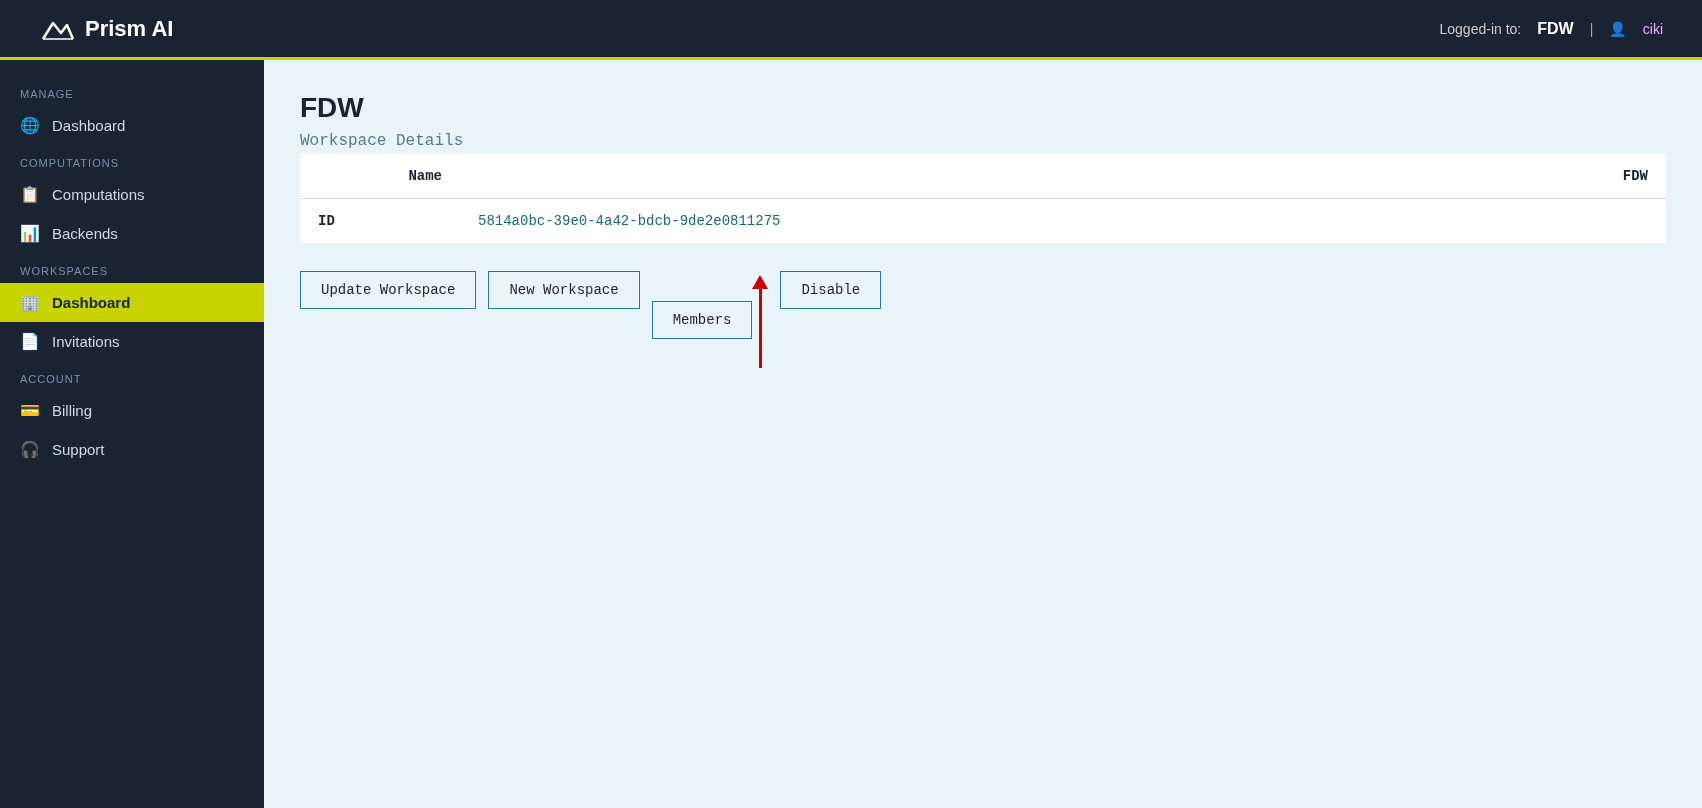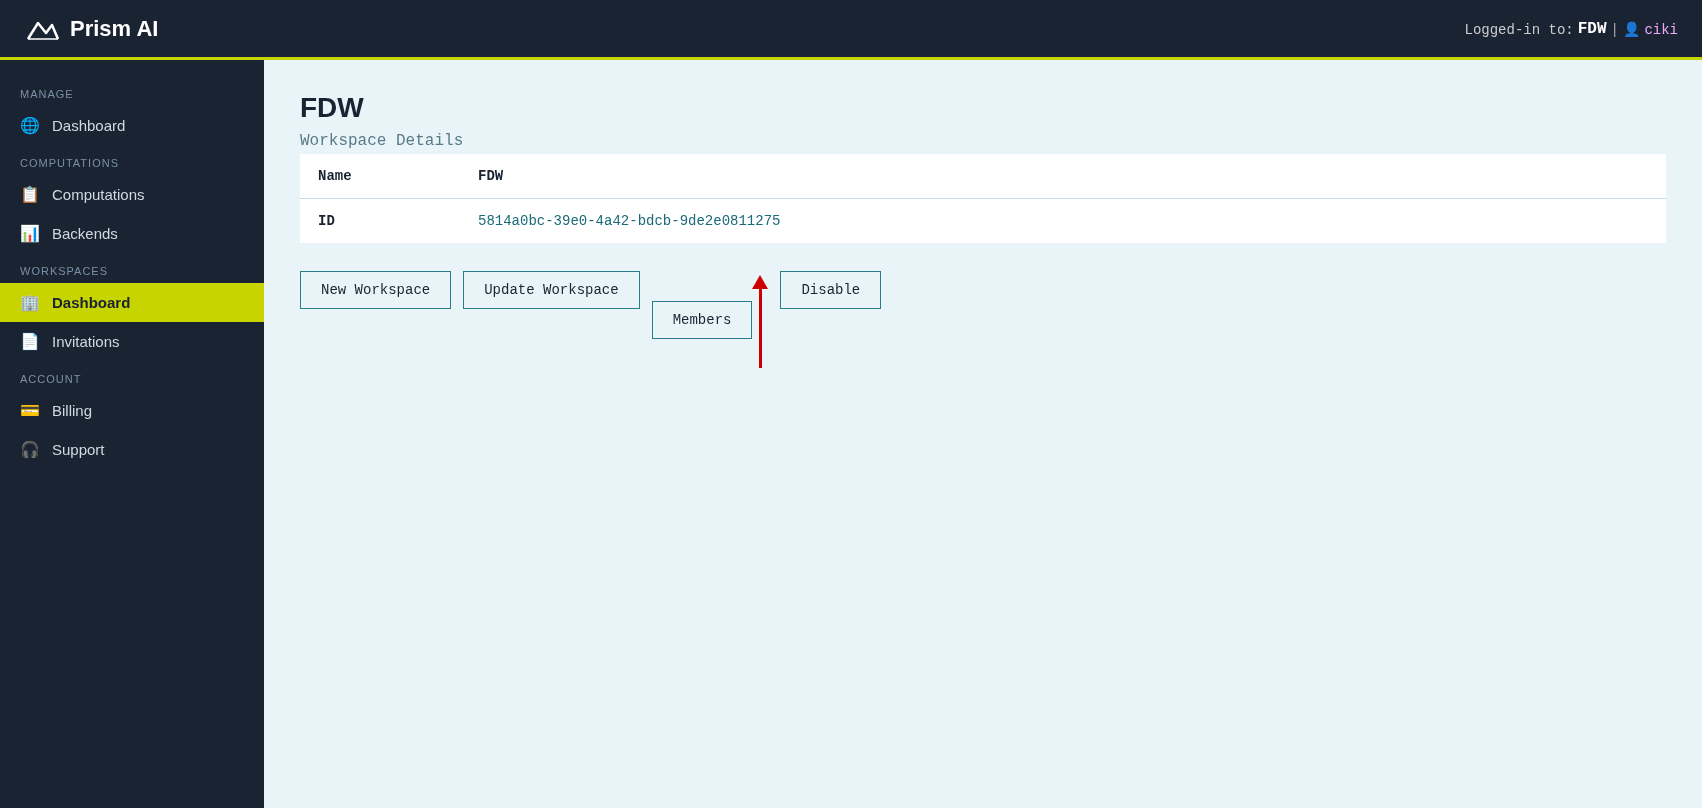--- a/index.html
+++ b/index.html
@@ -5,44 +5,44 @@
     * { box-sizing: border-box; margin: 0; padding: 0; }
     body { font-family: 'Courier New', Courier, monospace; background: #1a2332; color: #fff; height: 808px; overflow: hidden; display: flex; flex-direction: column; }
 
     
     .topbar {
       background: #1a2332;
       height: 60px;
       display: flex;
       align-items: center;
       justify-content: space-between;
-      padding: 0 24px;
+      padding: 0 39px;
       border-bottom: 3px solid #c8d400;
       flex-shrink: 0;
     }
     .topbar-logo {
       display: flex;
       align-items: center;
       gap: 10px;
       font-size: 22px;
       font-weight: bold;
       color: #fff;
       font-family: Arial, sans-serif;
     }
     .logo-icon {
       width: 36px;
       height: 36px;
     }
     .topbar-right {
-      font-family: Liberation Mono, monospace;
+      font-family: Liberation Sans, sans-serif;
       font-size: 14px;
       color: #ccc;
       display: flex;
-      align-items: flex-end;
-      gap: 4px;
+      align-items: center;
+      gap: 16px;
     }
     .topbar-right .org-name {
       color: #fff;
       font-weight: bold;
       font-size: 16px;
     }
     .topbar-right .divider {
       color: #aaa;
     }
     .topbar-right .user-icon {
@@ -165,20 +165,21 @@
     }
     .details-table td {
       color: #1a6a7a;
     }
 
     
     .table-header-row td, .table-header-row th {
       border-bottom: 1px solid #c8dce4;
       color: #1a2332 !important;
       font-weight: bold;
+      text-align: right;
     }
 
     
     .button-row {
       display: flex;
       gap: 12px;
       align-items: flex-start;
       position: relative;
     }
     .btn {
@@ -291,22 +292,22 @@
           <td>FDW</td>
         </tr>
         <tr>
           <th>ID</th>
           <td>5814a0bc-39e0-4a42-bdcb-9de2e0811275</td>
         </tr>
       </tbody>
     </table>
 
     <div class="button-row">
+      <button class="btn">Update Workspace</button>
       <button class="btn">New Workspace</button>
-      <button class="btn">Update Workspace</button>
       <div class="annotation-wrapper">
         <button class="btn">Members</button>
         <div class="red-arrow">
           <div class="arrow-head"></div>
           <div class="arrow-line"></div>
         </div>
       </div>
       <button class="btn">Disable</button>
     </div>
   </main>

